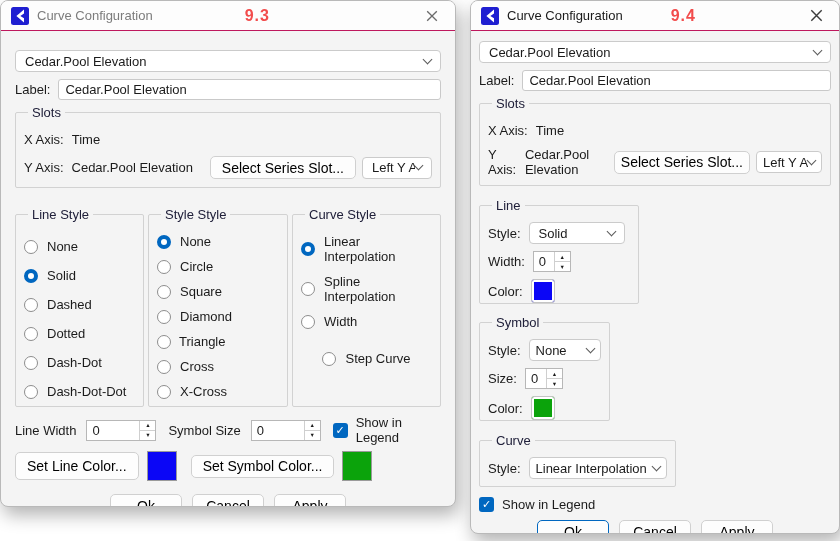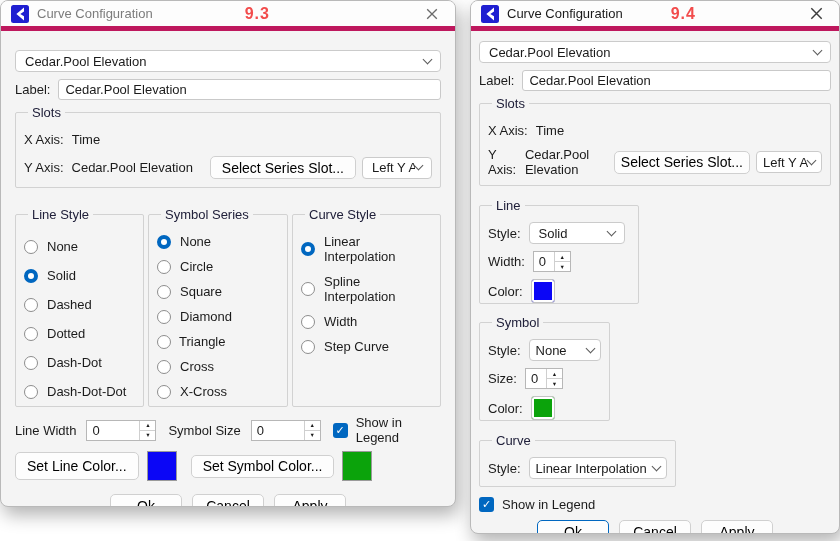--- a/index.html
+++ b/index.html
@@ -5,21 +5,21 @@
   * { margin:0; padding:0; box-sizing:border-box; }
   html,body { width:840px; height:541px; background:#ffffff; overflow:hidden;
     font-family:"Liberation Sans", sans-serif; font-size:13px; color:#1b1b1b; }
   .stage { position:relative; width:840px; height:541px; }
 
   .dialog { position:absolute; background:#f4f4f4; border:1px solid #b9b9b9;
     border-radius:8px; box-shadow:3px 8px 18px rgba(0,0,0,0.30); overflow:hidden; }
   .dlg-left  { left:0;   top:0; width:456px; height:507px; }
   .dlg-right { left:470px; top:0; width:370px; height:534px; }
 
-  .titlebar { height:30px; background:#fdfdfd; border-bottom:5px solid #be185d;
+  .titlebar { height:30px; background:#fdfdfd; border-bottom:1px solid #be185d;
     display:flex; align-items:center; padding:0 10px; }
   .app-icon { width:18px; height:18px; margin-right:8px; flex:0 0 auto; }
   .title { font-size:13px; }
   .dlg-left  .title { color:#7c7c7c; }
   .dlg-right .title { color:#1a1a1a; }
   .tag { font-weight:bold; font-size:16px; letter-spacing:1px; }
   .dlg-left  .tag { margin-left:92px; }
   .dlg-right .tag { margin-left:48px; }
   .close-btn { margin-left:auto; width:26px; height:24px; display:flex;
     align-items:center; justify-content:center; cursor:pointer; }
@@ -148,21 +148,21 @@
             <span class="radio"></span>
             <span>Dash-Dot</span>
           </div>
           <div class="radio-row" style="margin-top:14px;">
             <span class="radio"></span>
             <span>Dash-Dot-Dot</span>
           </div>
         </fieldset>
 
         <fieldset class="group" style="width:140px; height:200px;">
-          <legend>Symbol Series</legend>
+          <legend>Style Style</legend>
           <div class="radio-row" style="margin-top:10px;">
             <span class="radio on"></span>
             <span>None</span>
           </div>
           <div class="radio-row" style="margin-top:10px;">
             <span class="radio"></span>
             <span>Circle</span>
           </div>
           <div class="radio-row" style="margin-top:10px;">
             <span class="radio"></span>
@@ -193,21 +193,21 @@
             <span>Linear Interpolation</span>
           </div>
           <div class="radio-row" style="margin-top:10px;">
             <span class="radio"></span>
             <span>Spline Interpolation</span>
           </div>
           <div class="radio-row" style="margin-top:10px;">
             <span class="radio"></span>
             <span>Width</span>
           </div>
-          <div class="radio-row" style="margin-top:10px;">
+          <div class="radio-row" style="margin-top:22px;justify-content:center;">
             <span class="radio"></span>
             <span>Step Curve</span>
           </div>
         </fieldset>
       </div>
 
       <div class="field-row" style="margin-top:8px; gap:0;">
         <span class="lbl">Line Width</span>
         <span class="spin" style="margin-left:10px;">
           <span class="val" style="width:52px;">0</span>

